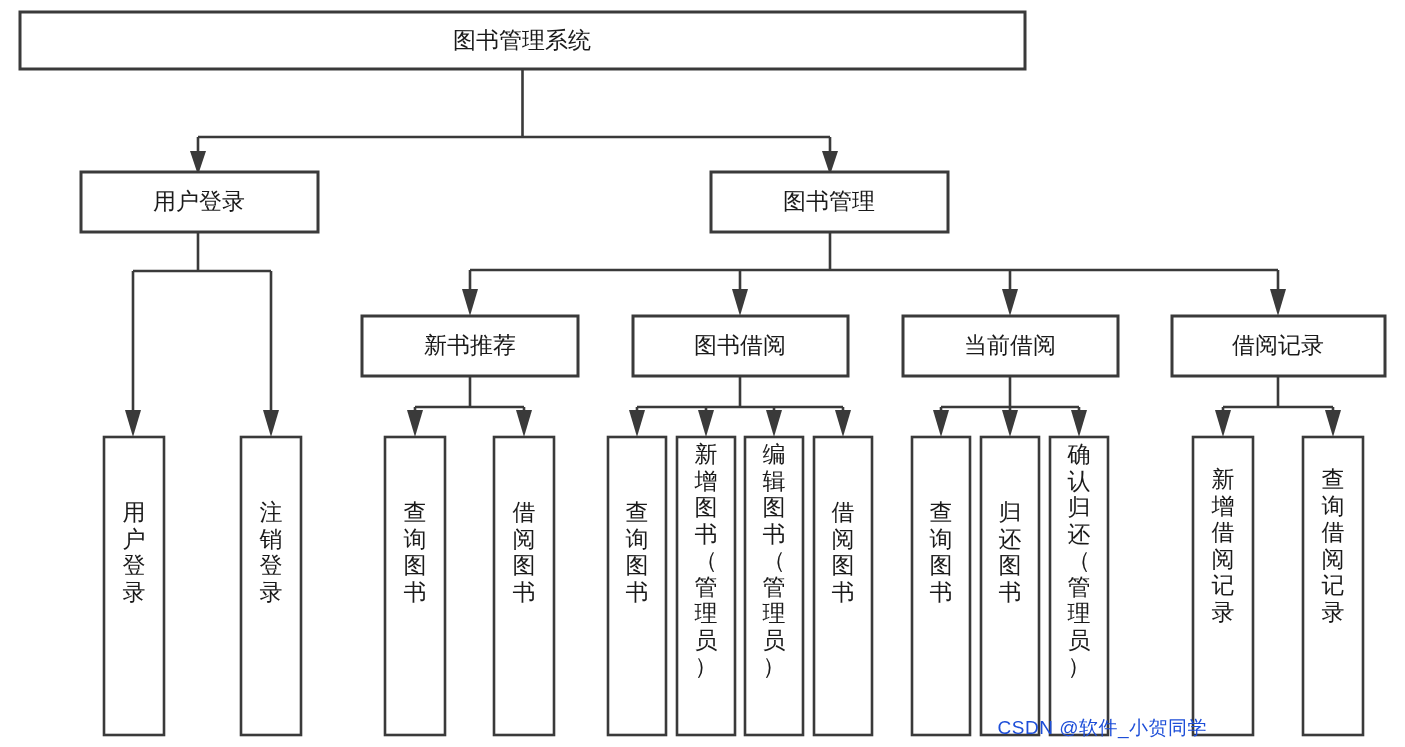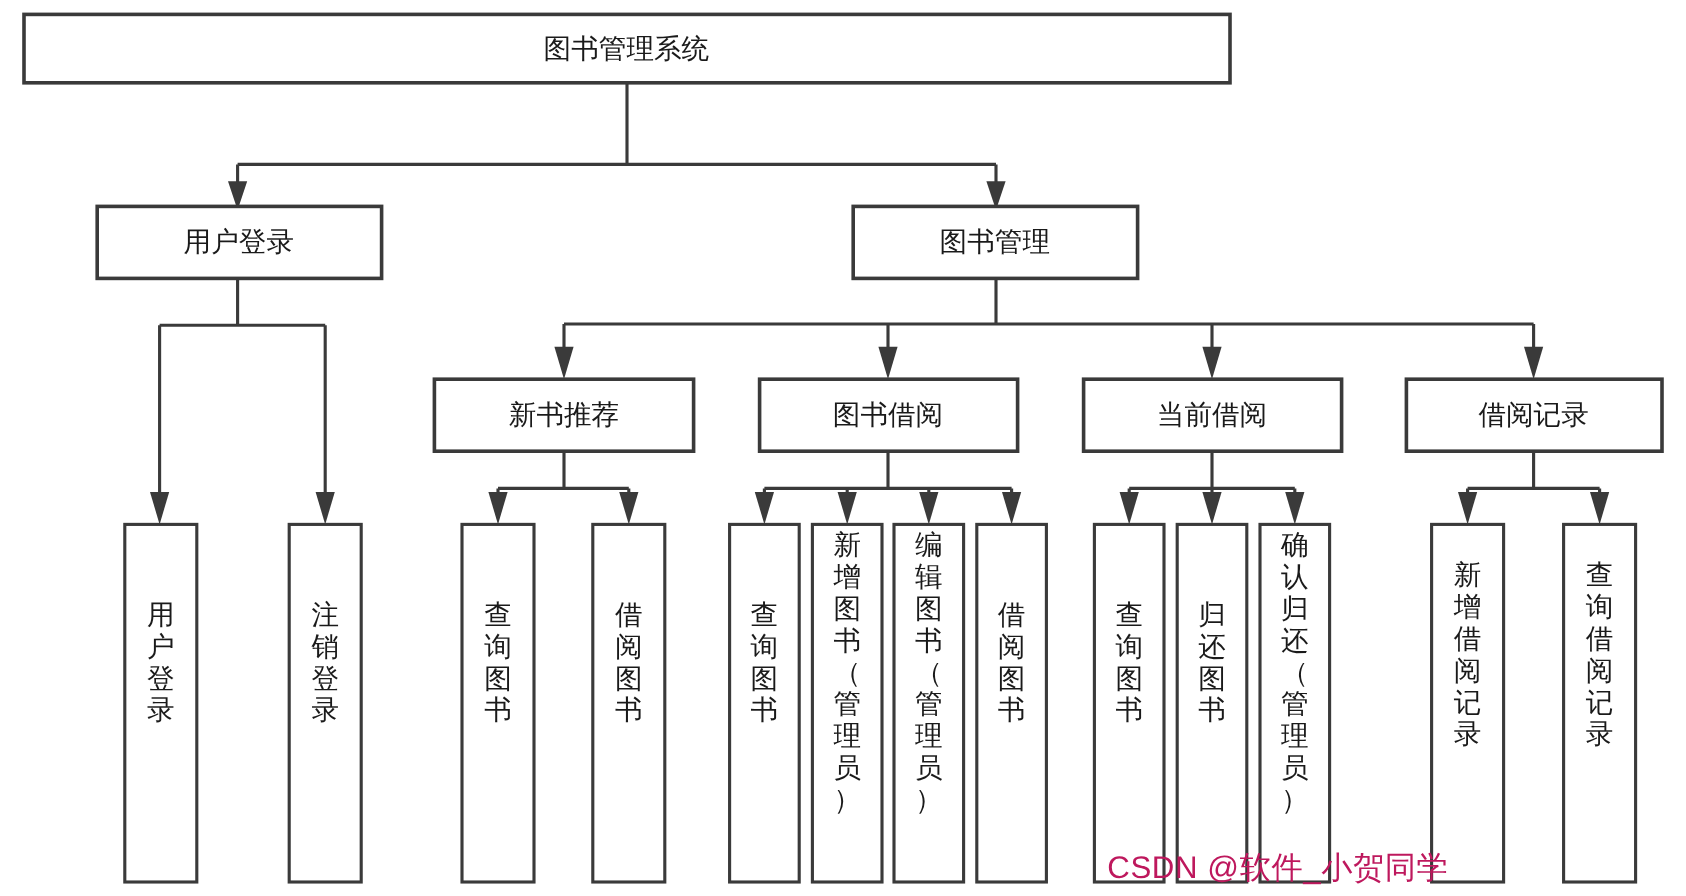--- a/index.html
+++ b/index.html
@@ -56,22 +56,22 @@
     fill: #1a1a1a;
     font-family: "Liberation Sans", "DejaVu Sans", sans-serif;
     font-size: 23px;
     text-anchor: middle;
   }
   .watermark {
     position: absolute;
     right: 14px;
     bottom: 6px;
     font-family: "Liberation Sans", "DejaVu Sans", sans-serif;
-    font-size: 26px;
-    color: #be185d;
+    font-size: 19px;
+    color: #1d4ed8;
     letter-spacing: 0.5px;
     white-space: nowrap;
     user-select: none;
   }
 </style>
 </head>
 <body>
 
 <div id="diagram-root">
 

